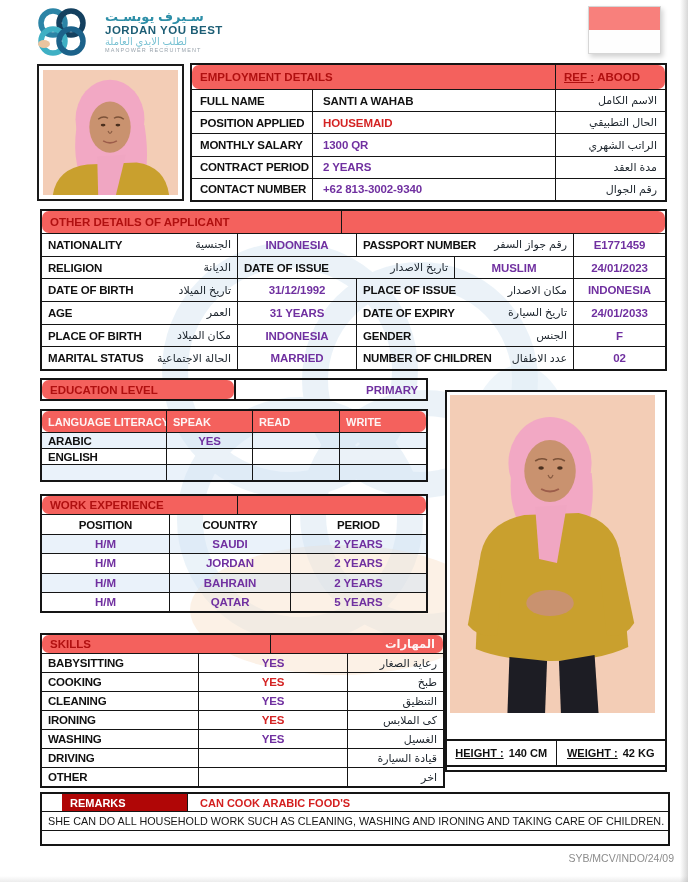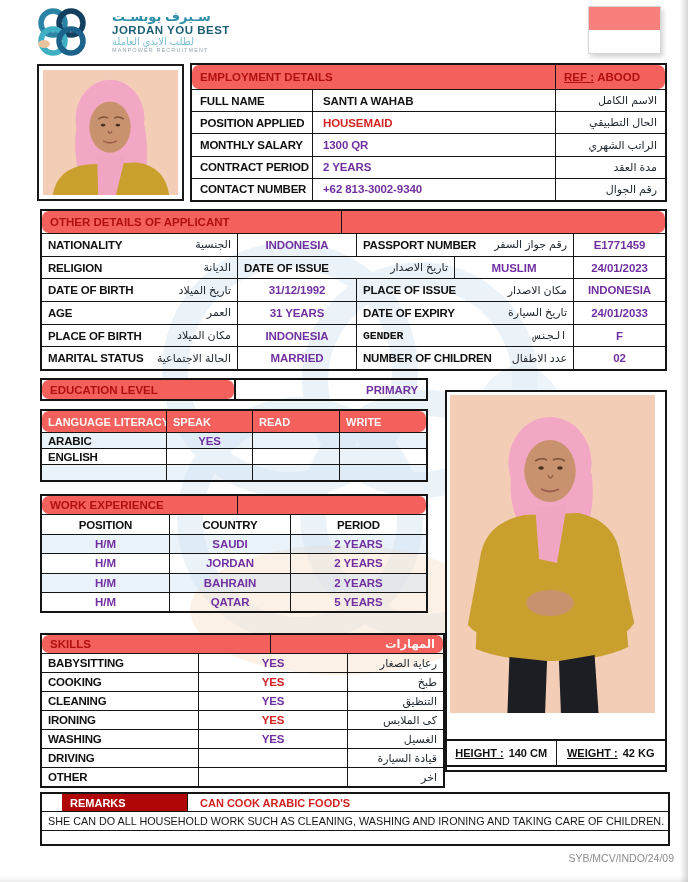--- a/index.html
+++ b/index.html
@@ -9,21 +9,21 @@
     font-family: "Liberation Sans", "DejaVu Sans", sans-serif; overflow: hidden;
   }
   
   .wm { position:absolute; left:90px; top:230px; z-index:0; pointer-events:none; }
   .scan-edge-r { position:absolute; right:0; top:0; width:8px; height:100%;
     background:linear-gradient(to right, rgba(150,150,150,0), rgba(140,140,140,.35)); z-index:9; }
   .scan-edge-b { position:absolute; left:0; bottom:0; width:100%; height:6px;
     background:linear-gradient(to bottom, rgba(150,150,150,0), rgba(150,150,150,.18)); z-index:9; }
 
   
-  .logo { position:absolute; left:35px; top:4px; display:flex; gap:23px; z-index:2; }
+  .logo { position:absolute; left:35px; top:4px; display:flex; gap:16px; z-index:2; }
   .logo-text { display:flex; flex-direction:column; justify-content:center; line-height:1.08; }
   .l-ar  { font-size:13px; font-weight:bold; color:#2e8fa8; }
   .l-en  { font-size:11.5px; font-weight:bold; color:#1d5e75; letter-spacing:.5px; }
   .l-ar2 { font-size:10px; color:#79c2d3; }
   .l-sub { font-size:5.5px; color:#9aa4ad; letter-spacing:1.1px; }
 
   .flag { position:absolute; left:588px; top:6px; width:73px; height:48px; z-index:2;
     border:1px solid #d6d6d6; box-shadow:2px 3px 5px rgba(0,0,0,.18); }
   .flag .fr { height:50%; background:#f8807c; }
   .flag .fw { height:50%; background:#fefefe; }
@@ -247,21 +247,21 @@
         <span class="ar">تاريخ السيارة</span>
       </div>
       <div class="cell bl center val v-purple grow">24/01/2033</div>
     </div>
     <div class="trow data">
       <div class="cell between" style="width:195px;flex:none;">
         <span class="lbl">PLACE OF BIRTH</span>
         <span class="ar">مكان الميلاد</span>
       </div>
       <div class="cell bl center val v-purple" style="width:119px;flex:none;">INDONESIA</div>
-      <div class="cell bl between" style="width:217px;flex:none;font-family:Liberation Mono, monospace;">
+      <div class="cell bl between" style="width:217px;flex:none;">
         <span class="lbl">GENDER</span>
         <span class="ar">الجنس</span>
       </div>
       <div class="cell bl center val v-purple grow">F</div>
     </div>
     <div class="trow data">
       <div class="cell between" style="width:195px;flex:none;">
         <span class="lbl">MARITAL STATUS</span>
         <span class="ar">الحالة الاجتماعية</span>
       </div>

